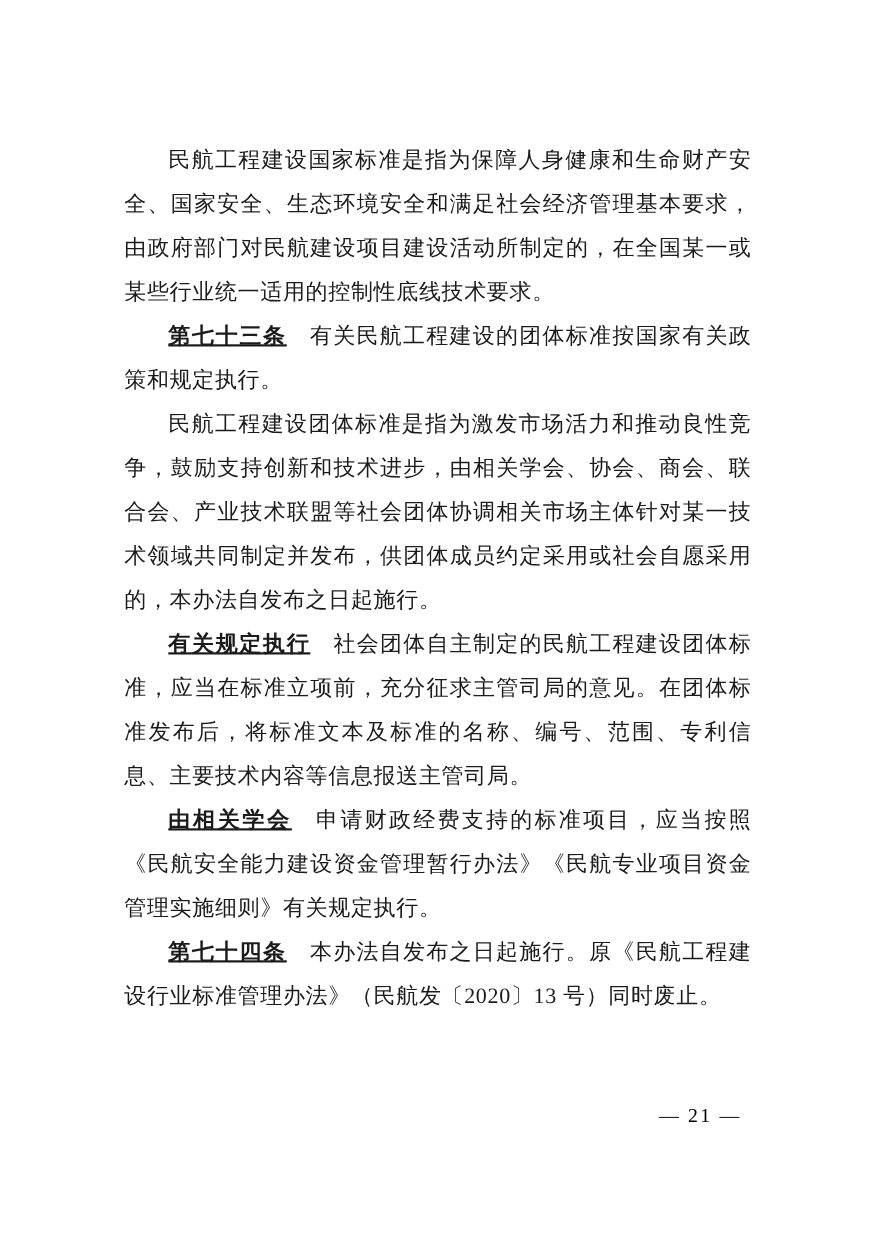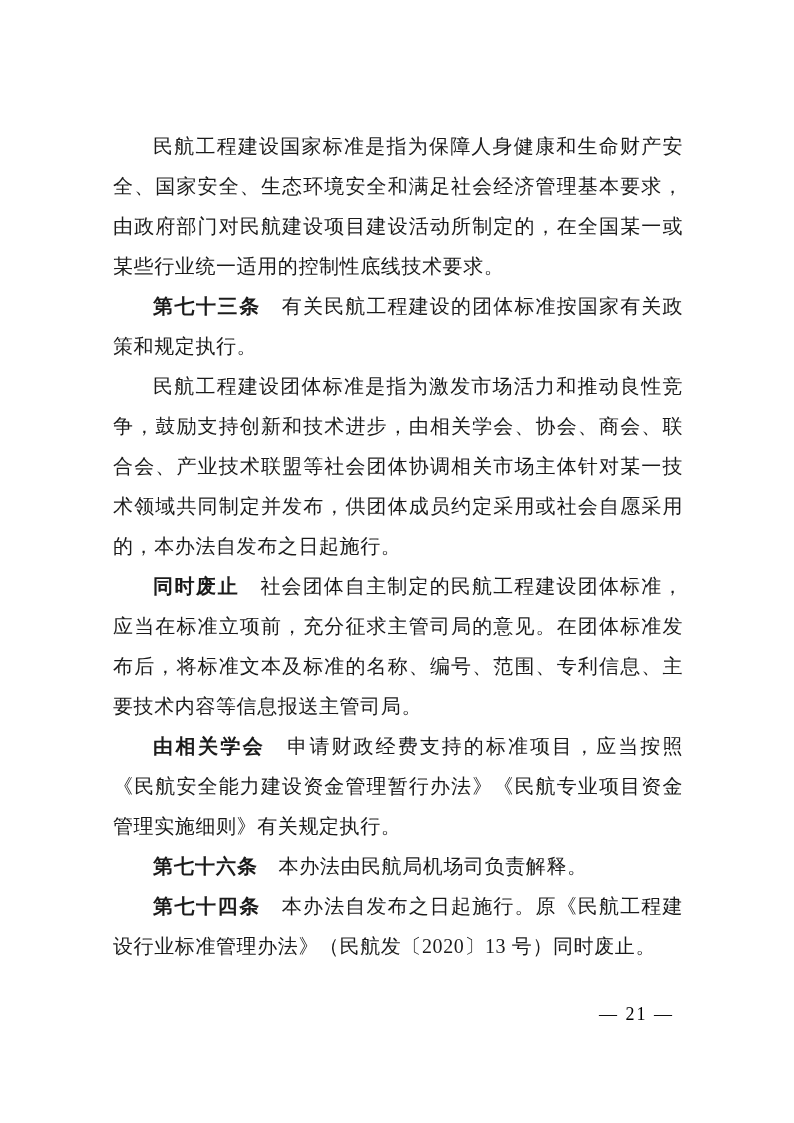--- a/index.html
+++ b/index.html
@@ -28,20 +28,21 @@
     line-height: 40px;
     letter-spacing: 0.6px;
     text-align: justify;
     text-indent: 2em;
     word-break: break-all;
   }
   .para b.article-no {
     font-weight: bold;
     font-family: "Liberation Sans", sans-serif;
     letter-spacing: 1px;
+    text-decoration: underline;
   }
   .footer {
     position: absolute;
     top: 1004px;
     left: 0;
     right: 120px;
     text-align: right;
     font-size: 18px;
     letter-spacing: 2px;
     color: #000000;
@@ -49,19 +50,18 @@
   }
 </style>
 </head>
 <body>
 
 <div class="page">
   <div class="content">
       <p class="para">民航工程建设国家标准是指为保障人身健康和生命财产安全、国家安全、生态环境安全和满足社会经济管理基本要求，由政府部门对民航建设项目建设活动所制定的，在全国某一或某些行业统一适用的控制性底线技术要求。</p>
       <p class="para"><b class="article-no">第七十三条</b>　有关民航工程建设的团体标准按国家有关政策和规定执行。</p>
       <p class="para">民航工程建设团体标准是指为激发市场活力和推动良性竞争，鼓励支持创新和技术进步，由相关学会、协会、商会、联合会、产业技术联盟等社会团体协调相关市场主体针对某一技术领域共同制定并发布，供团体成员约定采用或社会自愿采用的，本办法自发布之日起施行。</p>
-      <p class="para"><b class="article-no">同时废止</b>　社会团体自主制定的民航工程建设团体标准，应当在标准立项前，充分征求主管司局的意见。在团体标准发布后，将标准文本及标准的名称、编号、范围、专利信息、主要技术内容等信息报送主管司局。</p>
+      <p class="para"><b class="article-no">有关规定执行</b>　社会团体自主制定的民航工程建设团体标准，应当在标准立项前，充分征求主管司局的意见。在团体标准发布后，将标准文本及标准的名称、编号、范围、专利信息、主要技术内容等信息报送主管司局。</p>
       <p class="para"><b class="article-no">由相关学会</b>　申请财政经费支持的标准项目，应当按照《民航安全能力建设资金管理暂行办法》《民航专业项目资金管理实施细则》有关规定执行。</p>
-      <p class="para"><b class="article-no">第七十六条</b>　本办法由民航局机场司负责解释。</p>
       <p class="para"><b class="article-no">第七十四条</b>　本办法自发布之日起施行。原《民航工程建设行业标准管理办法》（民航发〔2020〕13 号）同时废止。</p>
     </div>
   <div class="footer">— 21 —</div>
 </div>
 
 </body></html>

